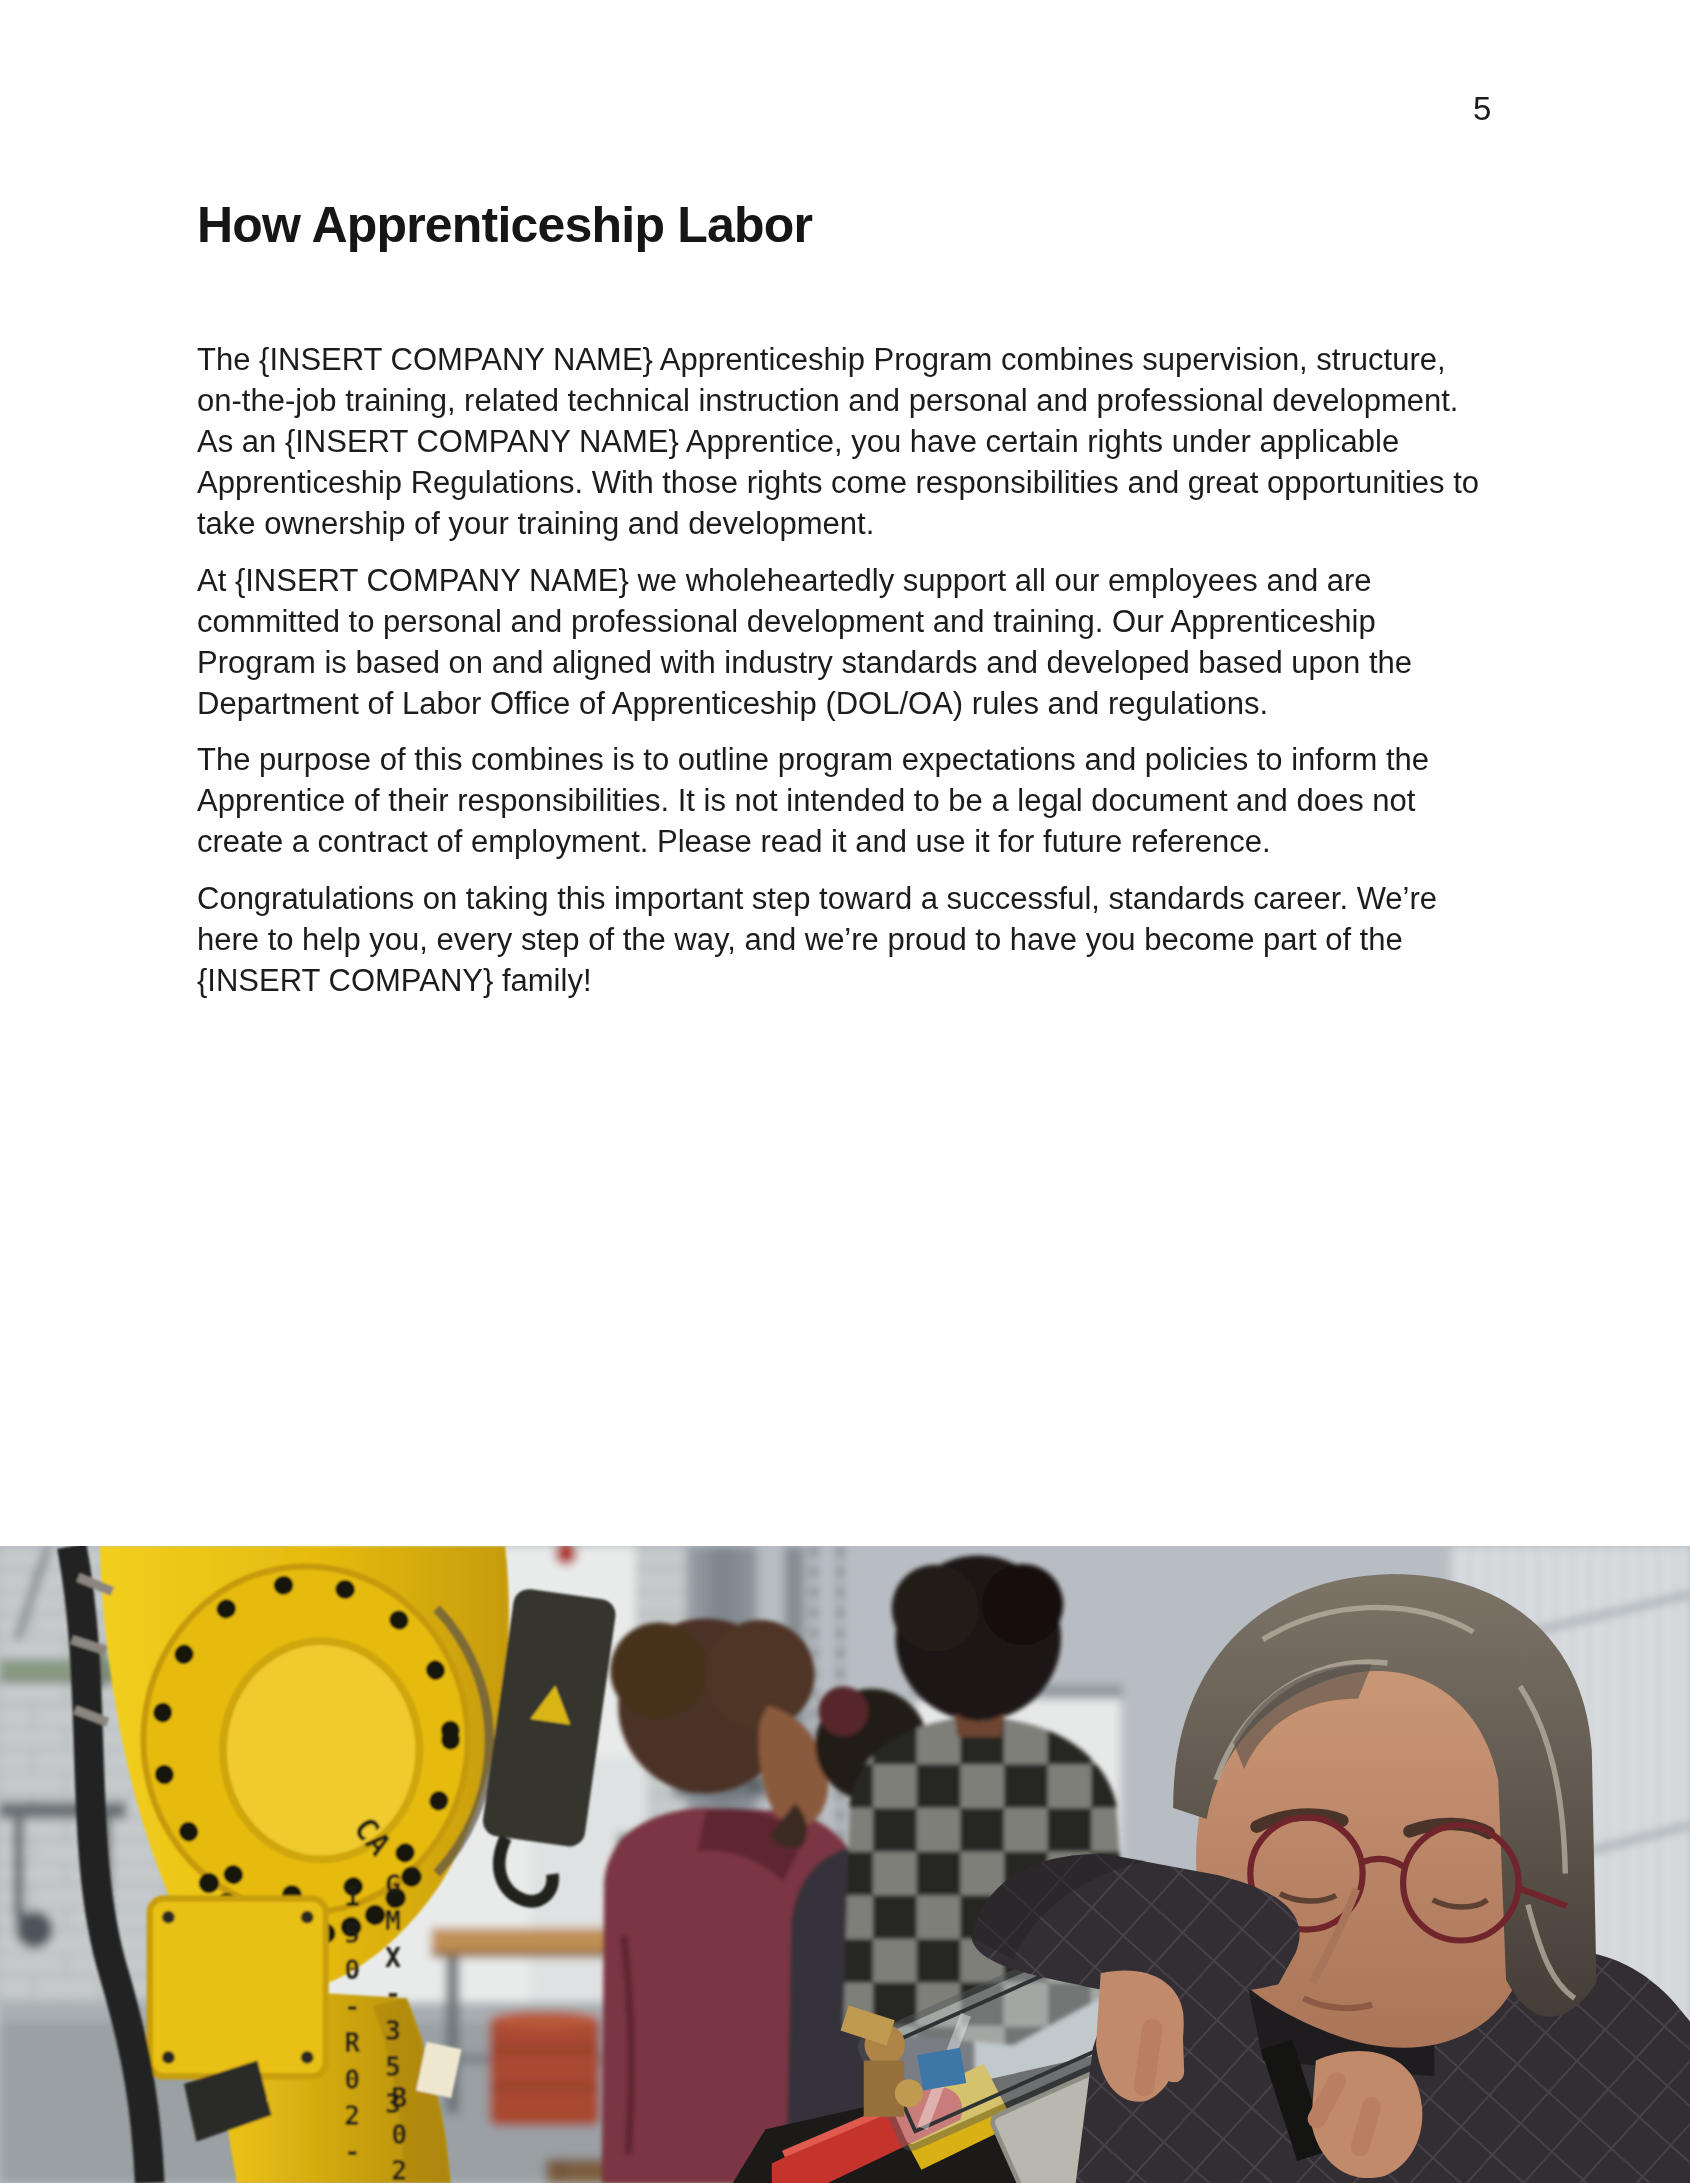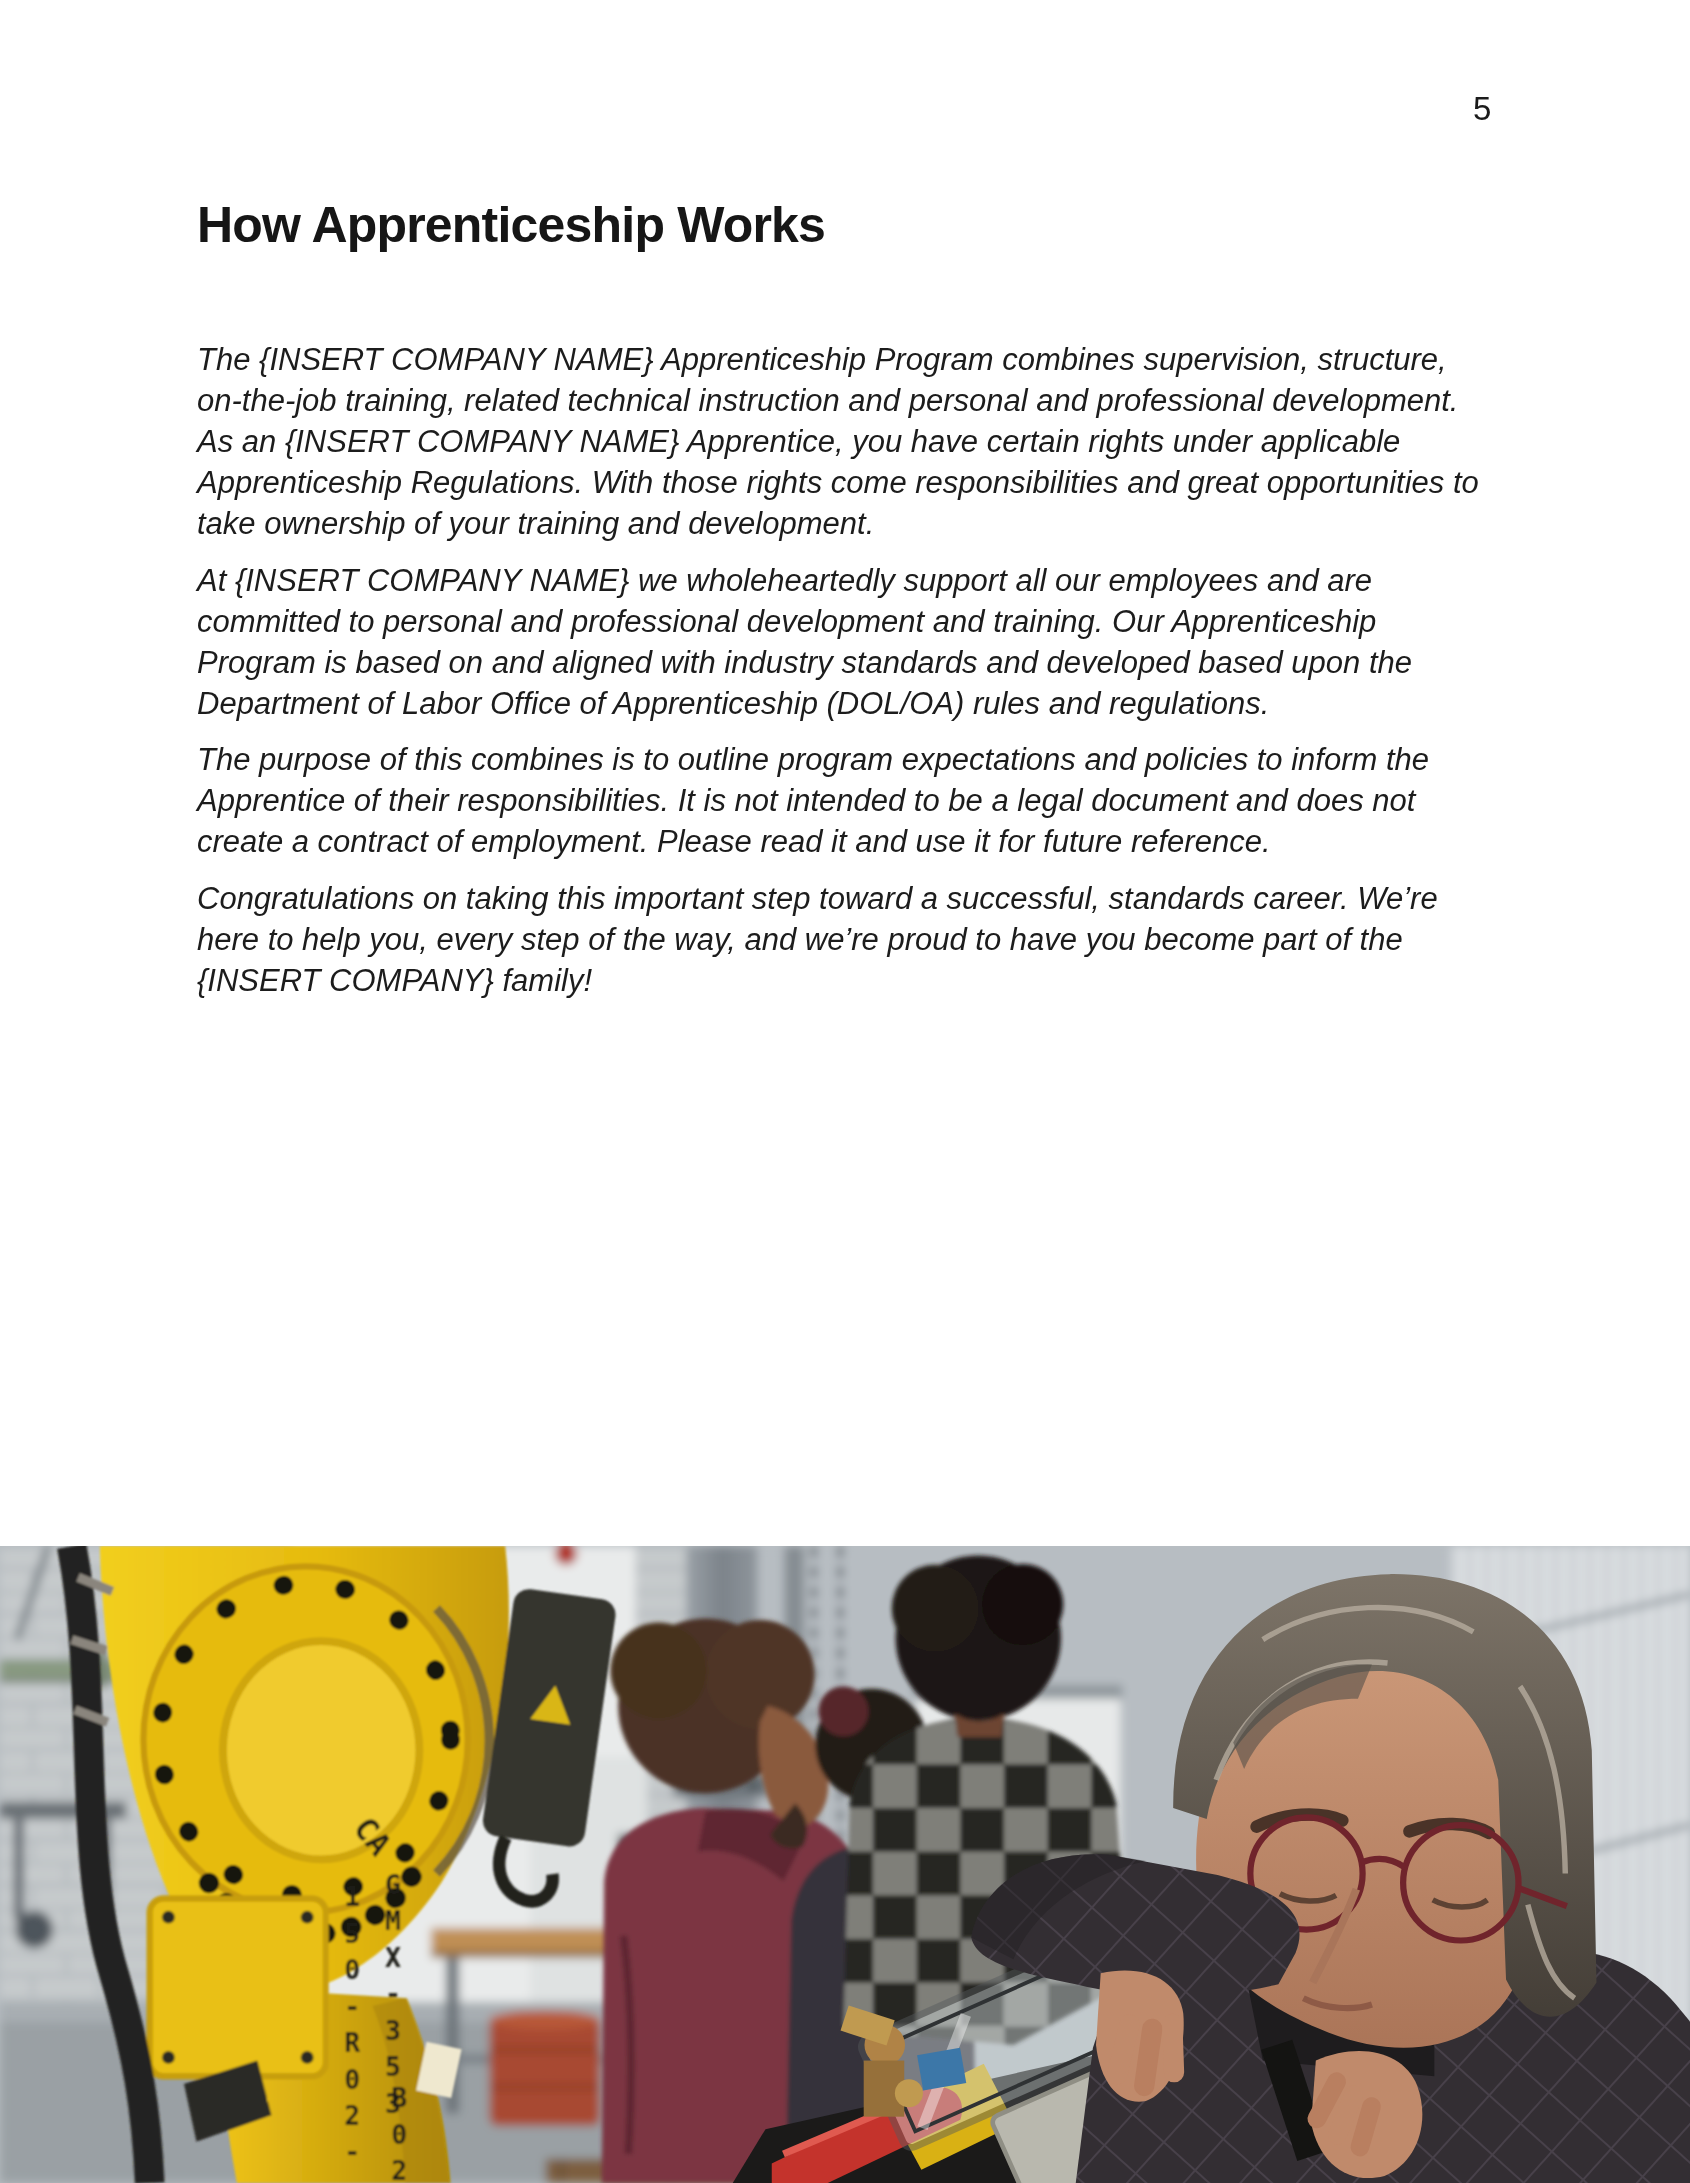--- a/index.html
+++ b/index.html
@@ -12,21 +12,21 @@
     position:absolute;top:90px;left:1473px;font-size:33px;color:#1b1b1b;
   }
   .heading{
     position:absolute;top:196px;left:197px;margin:0;
     font-size:50px;font-weight:bold;letter-spacing:-0.8px;color:#161616;
   }
   .content{
     position:absolute;top:339px;left:197px;width:1290px;
   }
   .content p{
-    margin:0 0 15.6px 0;font-size:31px;line-height:41px;color:#1c1c1c;font-style:italic;
+    margin:0 0 15.6px 0;font-size:31px;line-height:41px;color:#1c1c1c;
   }
   .photo{
     position:absolute;left:0;top:1546px;width:1690px;height:637px;overflow:hidden;
     background:#b7bdc2;
   }
   .photo svg{display:block;width:1690px;height:637px;}
   .marking{
     font-family:"DejaVu Sans Mono","DejaVu Sans",monospace;font-weight:bold;fill:#1d1c14;
     writing-mode:vertical-lr;text-orientation:upright;letter-spacing:7px;
   }
@@ -34,21 +34,21 @@
     font-family:"DejaVu Sans Mono","DejaVu Sans",monospace;font-weight:bold;fill:#1d1c14;
   }
 </style>
 </head>
 <body>
 
 <div class="page">
 
   <div class="page-number">5</div>
 
-  <h1 class="heading">How Apprenticeship Works</h1>
+  <h1 class="heading">How Apprenticeship Labor</h1>
 
   <div class="content">
     <p>The {INSERT COMPANY NAME} Apprenticeship Program combines supervision, structure, on-the-job training, related technical instruction and personal and professional development. As an {INSERT COMPANY NAME} Apprentice, you have certain rights under applicable Apprenticeship Regulations. With those rights come responsibilities and great opportunities to take ownership of your training and development.</p>
     <p>At {INSERT COMPANY NAME} we wholeheartedly support all our employees and are committed to personal and professional development and training. Our Apprenticeship Program is based on and aligned with industry standards and developed based upon the Department of Labor Office of Apprenticeship (DOL/OA) rules and regulations.</p>
     <p>The purpose of this combines is to outline program expectations and policies to inform the Apprentice of their responsibilities. It is not intended to be a legal document and does not create a contract of employment. Please read it and use it for future reference.</p>
     <p>Congratulations on taking this important step toward a successful, standards career. We’re here to help you, every step of the way, and we’re proud to have you become part of the {INSERT COMPANY} family!</p>
   </div>
 
   <div class="photo">
     <svg viewBox="0 0 2168 817" xmlns="http://www.w3.org/2000/svg">

